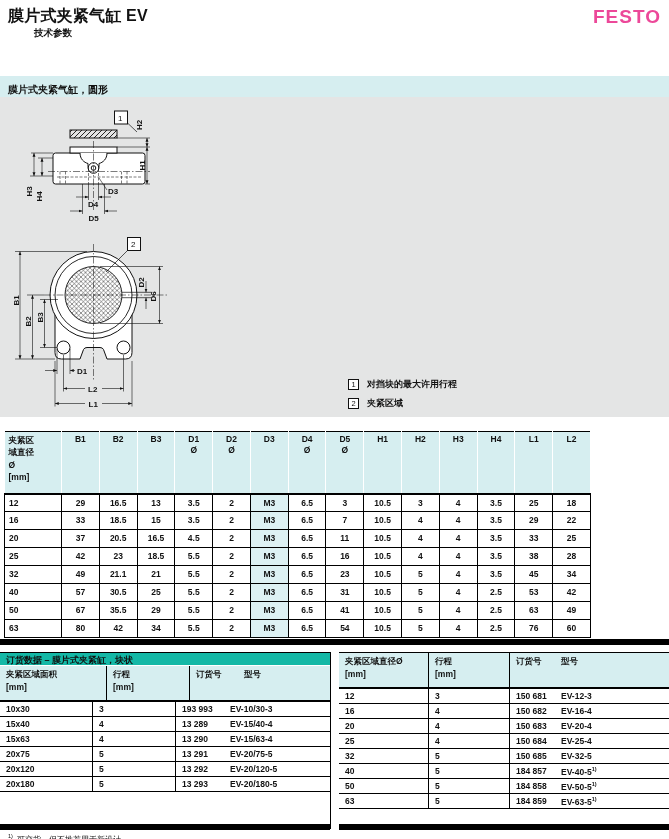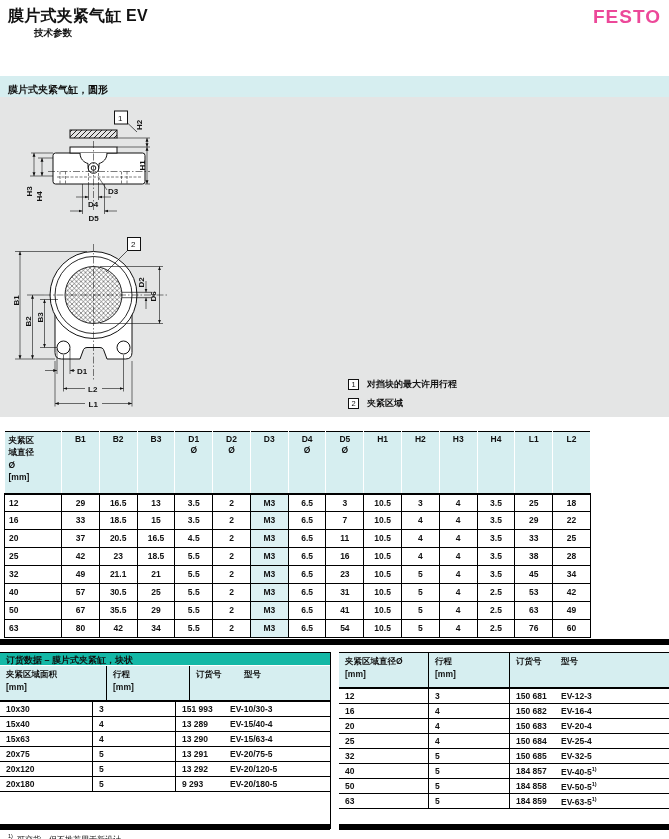--- a/index.html
+++ b/index.html
@@ -490,21 +490,21 @@
       <div class="ohc3">
         <span class="h-pn">订货号</span>
         <span>型号</span>
       </div>
     </div>
     <div>
         <div class="ot-row">
           <div class="oc1">10x30</div>
           <div class="oc2">3</div>
           <div class="oc3">
-            <span class="pn">151 993</span>
+            <span class="pn">193 993</span>
             <span class="ty">EV-10/30-3</span>
           </div>
         </div>
         <div class="ot-row">
           <div class="oc1">15x40</div>
           <div class="oc2">4</div>
           <div class="oc3">
             <span class="pn">13 289</span>
             <span class="ty">EV-15/40-4</span>
           </div>
@@ -530,21 +530,21 @@
           <div class="oc2">5</div>
           <div class="oc3">
             <span class="pn">13 292</span>
             <span class="ty">EV-20/120-5</span>
           </div>
         </div>
         <div class="ot-row">
           <div class="oc1">20x180</div>
           <div class="oc2">5</div>
           <div class="oc3">
-            <span class="pn">9 293</span>
+            <span class="pn">13 293</span>
             <span class="ty">EV-20/180-5</span>
           </div>
         </div>
       </div>
     <div class="ot-bottom-bar"></div>
   </div>
 
   <div class="order-table order-right">
     <div class="ot-head">
       <div class="ohc1">夹紧区域直径Ø

